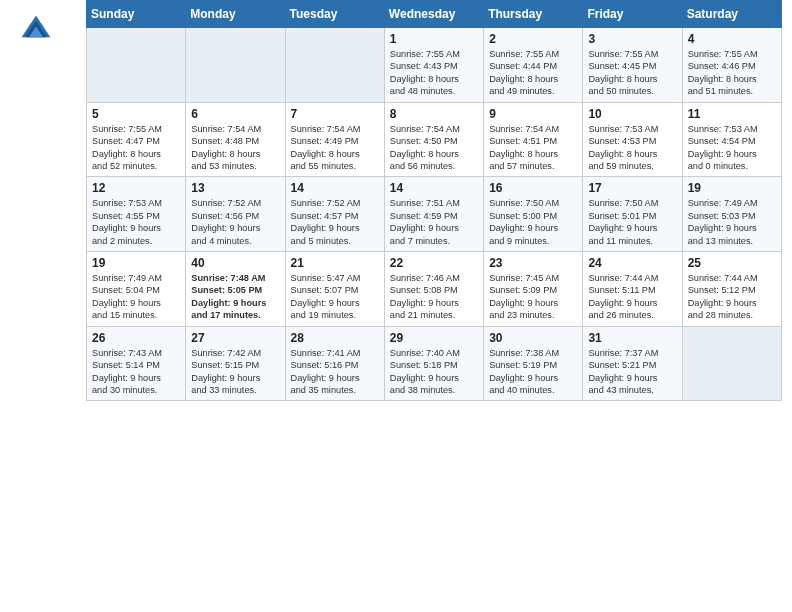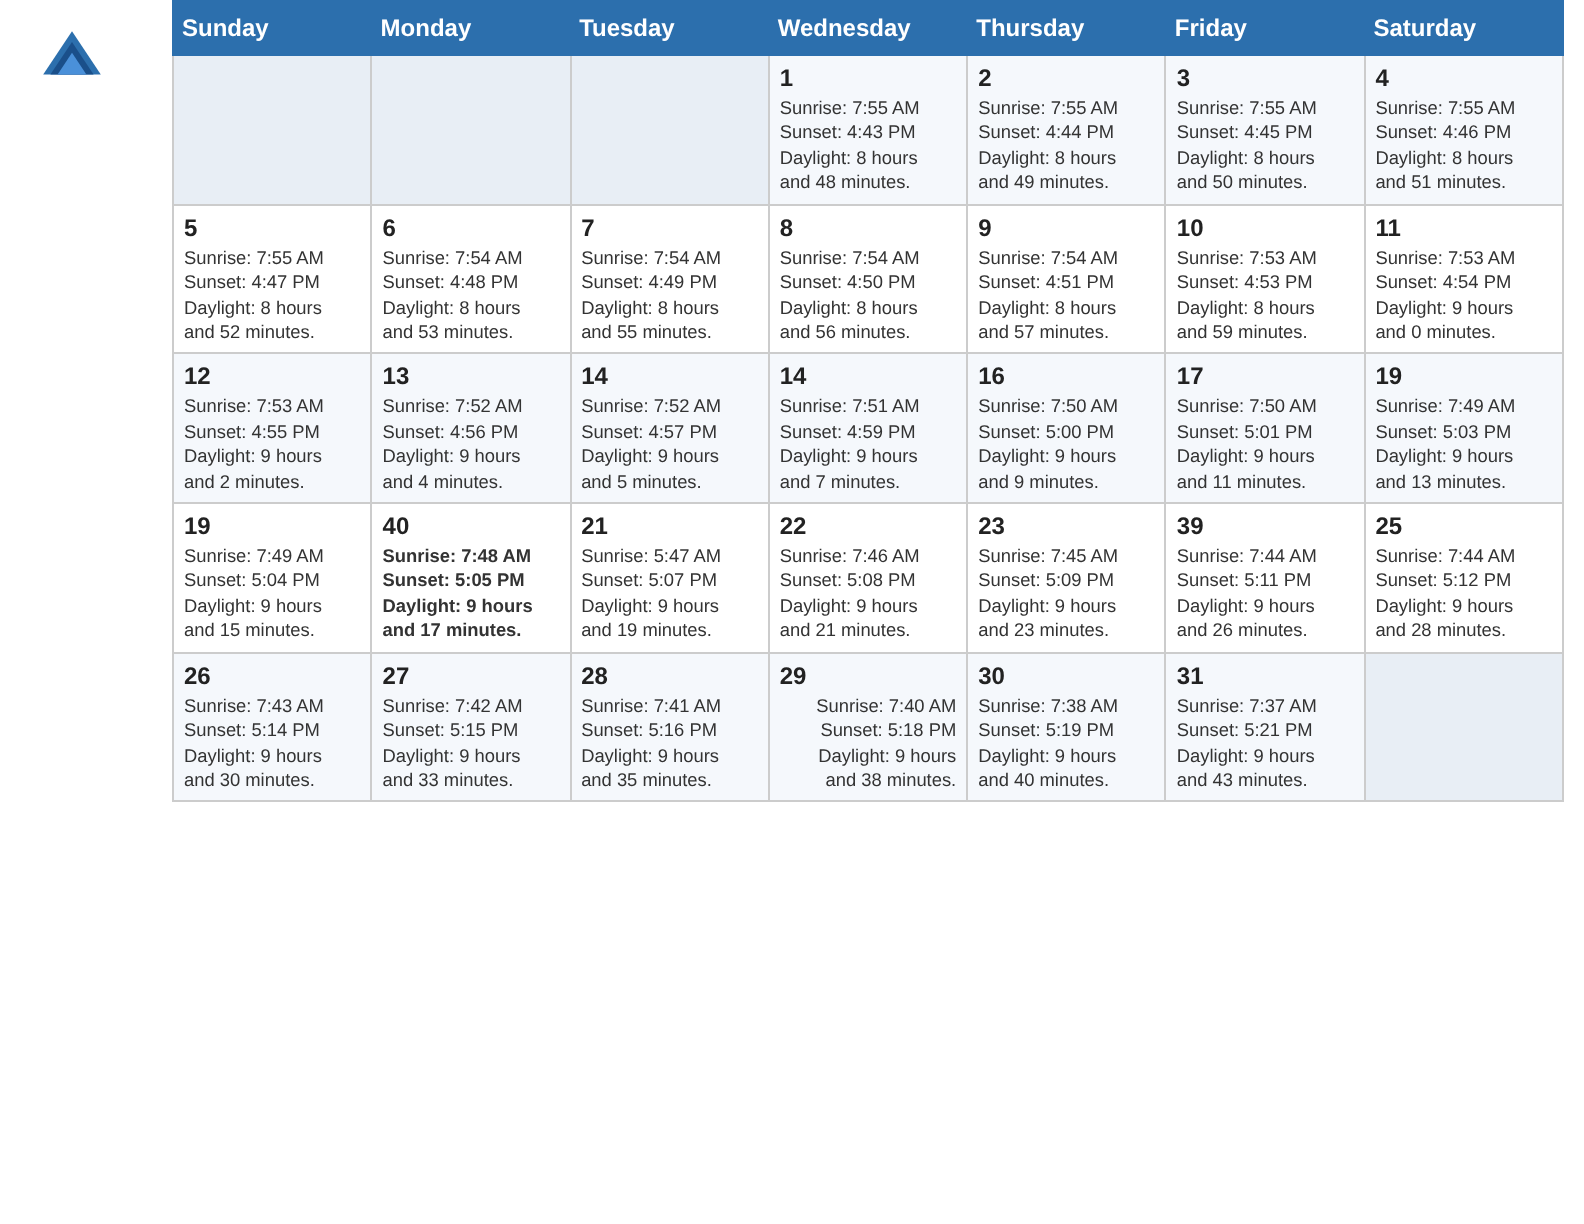--- a/index.html
+++ b/index.html
@@ -306,21 +306,21 @@
 and 21 minutes.</div>
             </td>
             <td>
               <span class="day-num">23</span>
               <div class="day-info" style="white-space: pre-line;">Sunrise: 7:45 AM
 Sunset: 5:09 PM
 Daylight: 9 hours
 and 23 minutes.</div>
             </td>
             <td>
-              <span class="day-num">39</span>
+              <span class="day-num">24</span>
               <div class="day-info" style="white-space: pre-line;">Sunrise: 7:44 AM
 Sunset: 5:11 PM
 Daylight: 9 hours
 and 26 minutes.</div>
             </td>
             <td>
               <span class="day-num">25</span>
               <div class="day-info" style="white-space: pre-line;">Sunrise: 7:44 AM
 Sunset: 5:12 PM
 Daylight: 9 hours
@@ -344,21 +344,21 @@
             </td>
             <td>
               <span class="day-num">28</span>
               <div class="day-info" style="white-space: pre-line;">Sunrise: 7:41 AM
 Sunset: 5:16 PM
 Daylight: 9 hours
 and 35 minutes.</div>
             </td>
             <td>
               <span class="day-num">29</span>
-              <div class="day-info" style="white-space: pre-line; text-align: right;">Sunrise: 7:40 AM
+              <div class="day-info" style="white-space: pre-line;">Sunrise: 7:40 AM
 Sunset: 5:18 PM
 Daylight: 9 hours
 and 38 minutes.</div>
             </td>
             <td>
               <span class="day-num">30</span>
               <div class="day-info" style="white-space: pre-line;">Sunrise: 7:38 AM
 Sunset: 5:19 PM
 Daylight: 9 hours
 and 40 minutes.</div>

